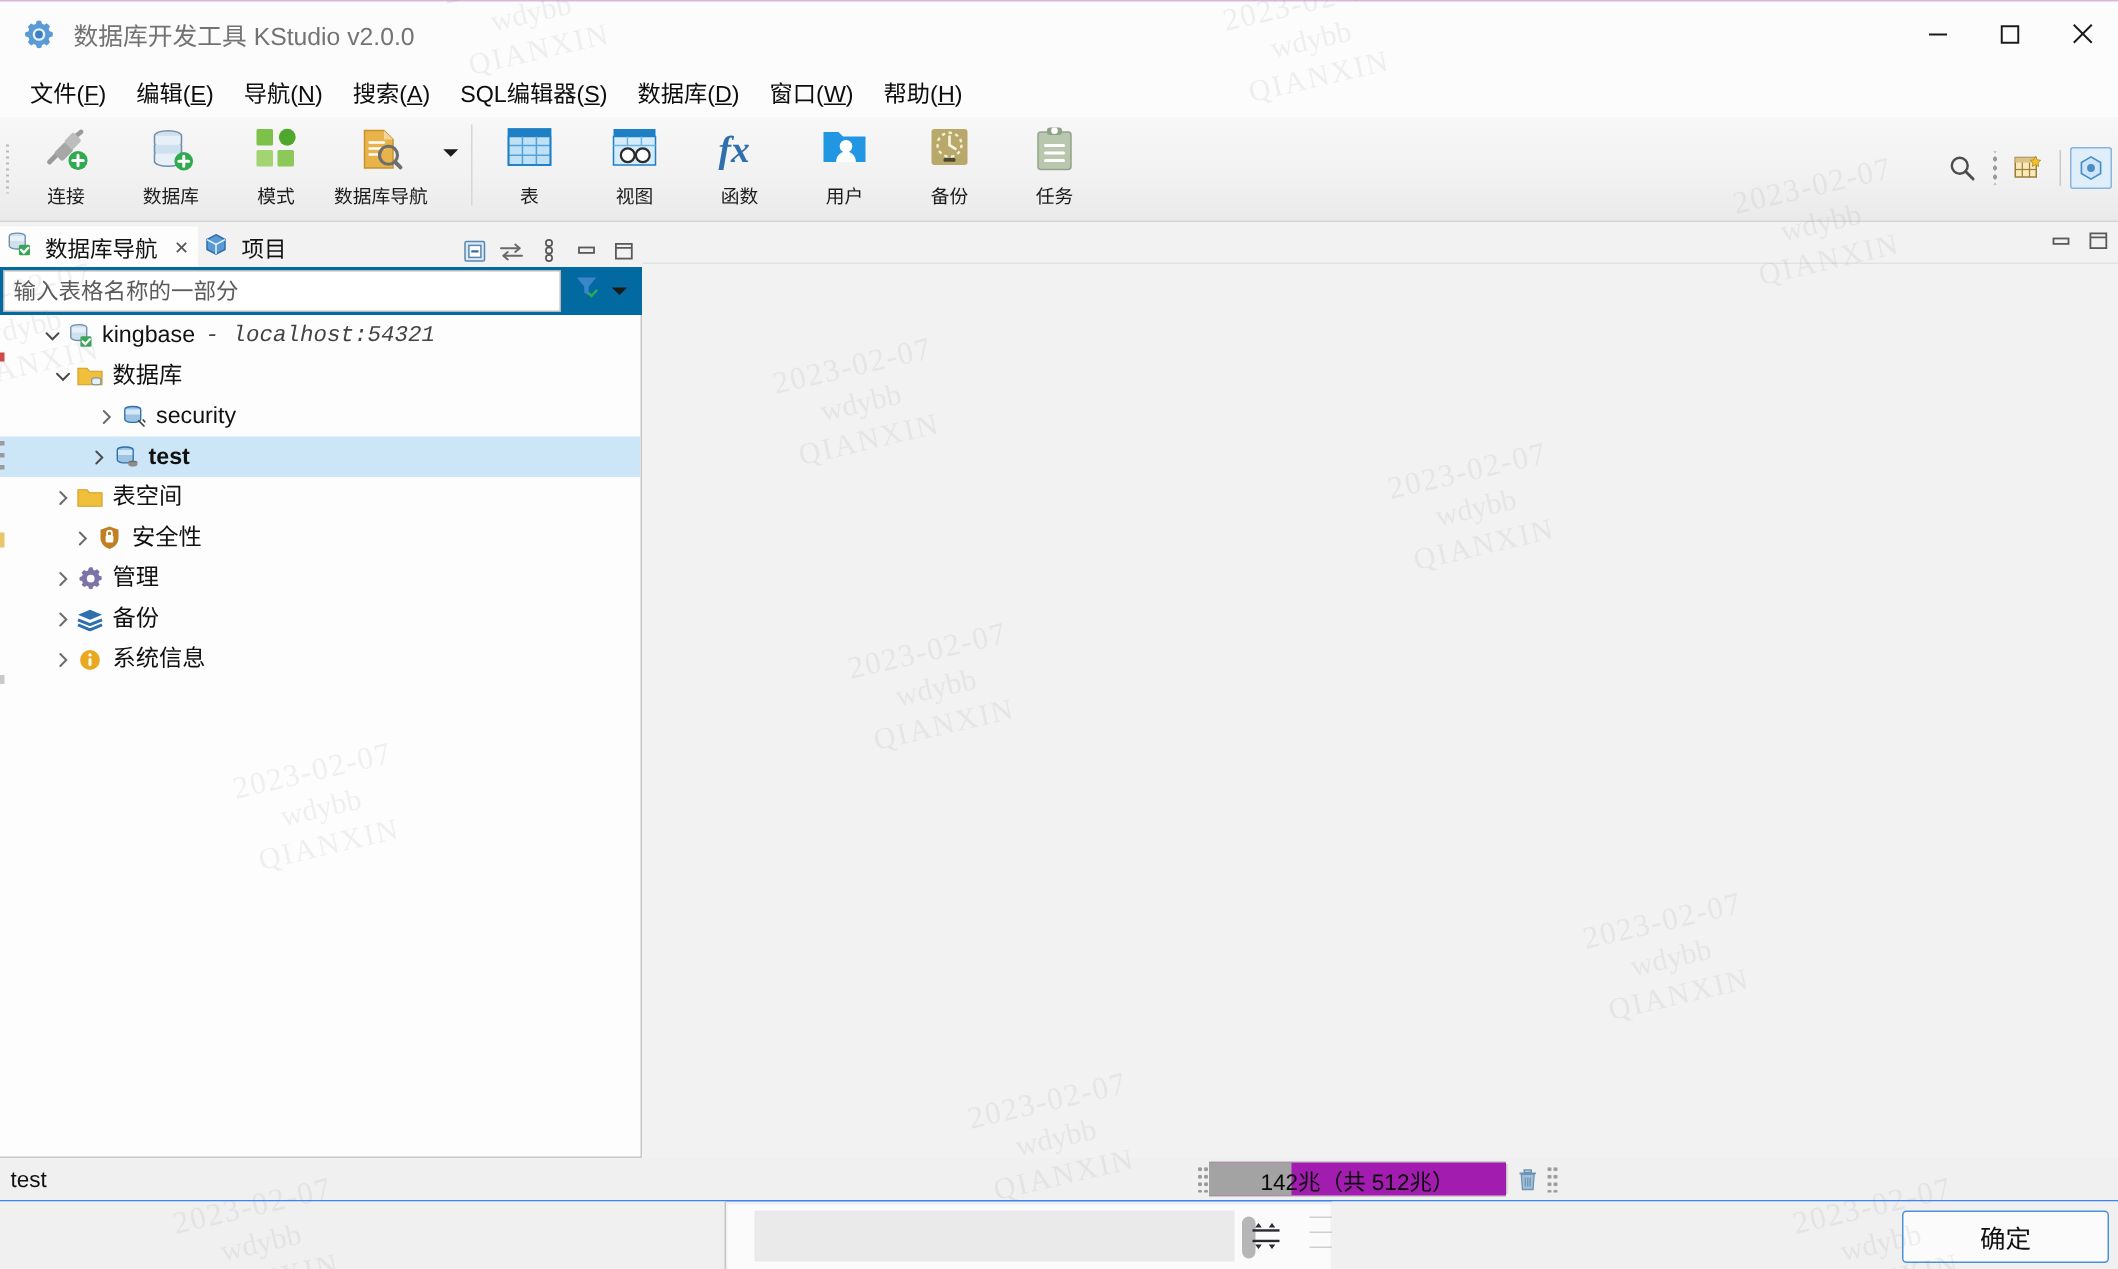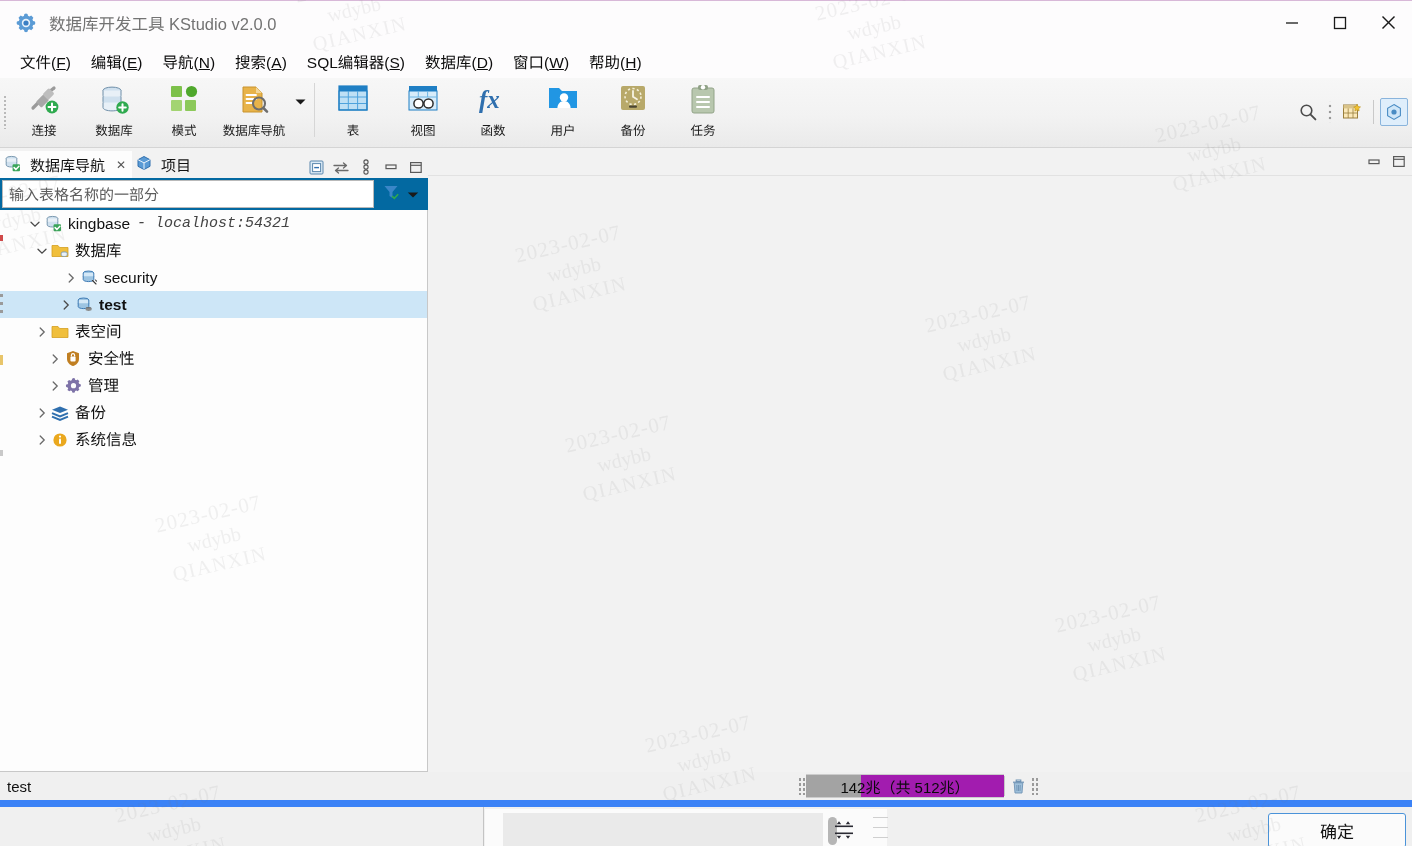--- a/index.html
+++ b/index.html
@@ -246,21 +246,21 @@
   }
   .heap-fill { position:absolute; left:0; top:0; bottom:0; background:#a3a3a3; }
   .heap-label { position: relative; font-size: 15px; color: #0a0a0a; z-index:2; white-space:nowrap; }
   .heap-sep { width:1px; height:20px; background:#c6c6c6; }
   .heap-trash { width: 26px; display:flex; align-items:center; justify-content:center; }
 
   
   .bottombar {
     position: absolute; left: 0; right: 0; bottom: 0; height: 46px;
     background: #f0f0f0;
-    border-top: 7px solid #3b82f6;
+    border-top: 1px solid #3b82f6;
     z-index: 30;
   }
   .bb-left {
     position:absolute; left: 0; top: 0; width: 484px; height: 46px;
     background: #f0f0f0;
     border-right: 1px solid #c4c4c4;
   }
   .bb-mid {
     position:absolute; left: 485px; top: 2px; width: 402px; height: 44px;
     background: #fbfbfb;
@@ -704,21 +704,21 @@
         <span class="tico">
           <svg width="16" height="17" viewBox="0 0 16 17">
             <path d="M8 1l6 2.2v5.5c0 4-3.1 6.4-6 7.3-2.9-.9-6-3.3-6-7.3V3.2z" fill="#c07f22"></path>
             <rect x="5.4" y="6.6" width="5.2" height="5" rx="1" fill="#fff"></rect>
             <path d="M6.4 6.6V5.3a1.6 1.6 0 013.2 0v1.3" fill="none" stroke="#fff" stroke-width="1.2"></path>
           </svg>
         </span>
         <span class="tlbl">安全性</span>
       </div>
 
-      <div class="trow" style="padding-left:46px">
+      <div class="trow" style="padding-left:33px">
         <span class="tw">
           <svg width="8" height="10" viewBox="0 0 8 10">
               <path d="M2.2 1L6.2 5 2.2 9" fill="none" stroke="#6a6a6a" stroke-width="1.3" stroke-linecap="round"></path>
             </svg>
         </span>
         <span class="tico">
           <svg width="17" height="17" viewBox="0 0 17 17">
             <path d="M8.5 1l1.2.3.4 1.5 1.2.5 1.4-.8 1.7 1.7-.8 1.4.5 1.2 1.5.4.3 1.2-.3 1.2-1.5.4-.5 1.2.8 1.4-1.7 1.7-1.4-.8-1.2.5-.4 1.5-1.2.3-1.2-.3-.4-1.5-1.2-.5-1.4.8L2.4 13l.8-1.4-.5-1.2L1.2 10 .9 8.8l.3-1.2 1.5-.4.5-1.2-.8-1.4L4.1 3l1.4.8 1.2-.5.4-1.5z" fill="#7e73a8"></path>
             <circle cx="8.5" cy="8.7" r="2.6" fill="#fdfdfd"></circle>
           </svg>

